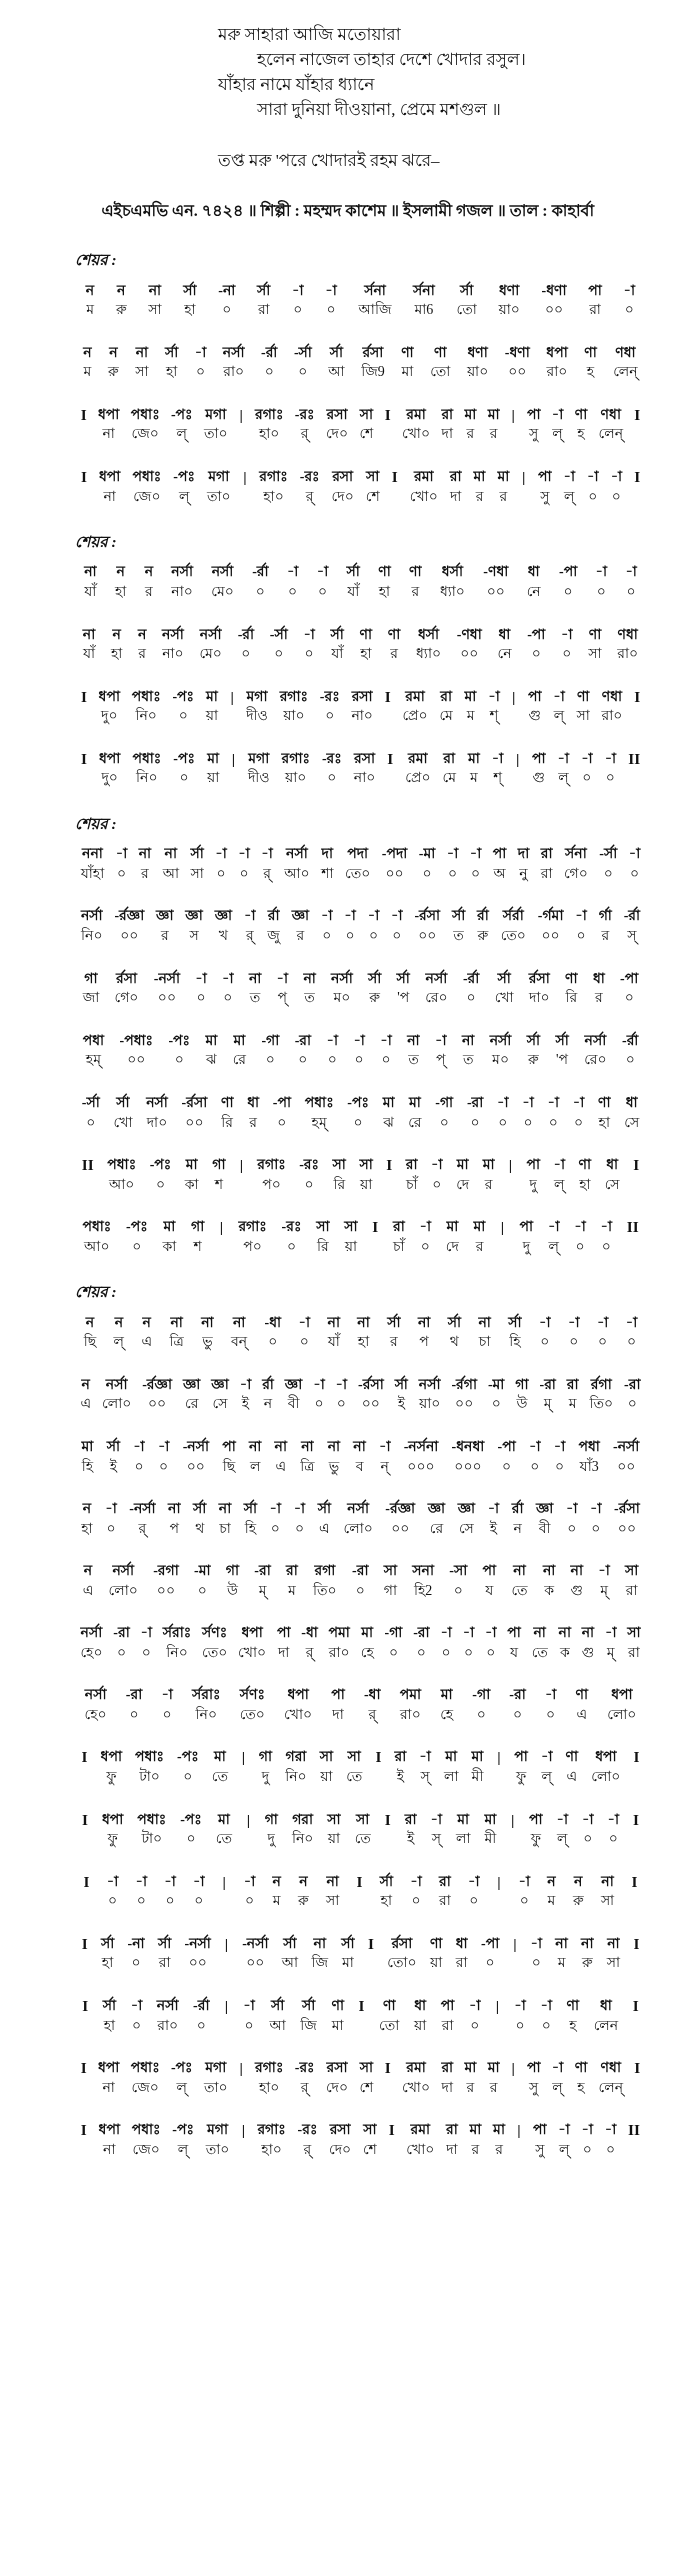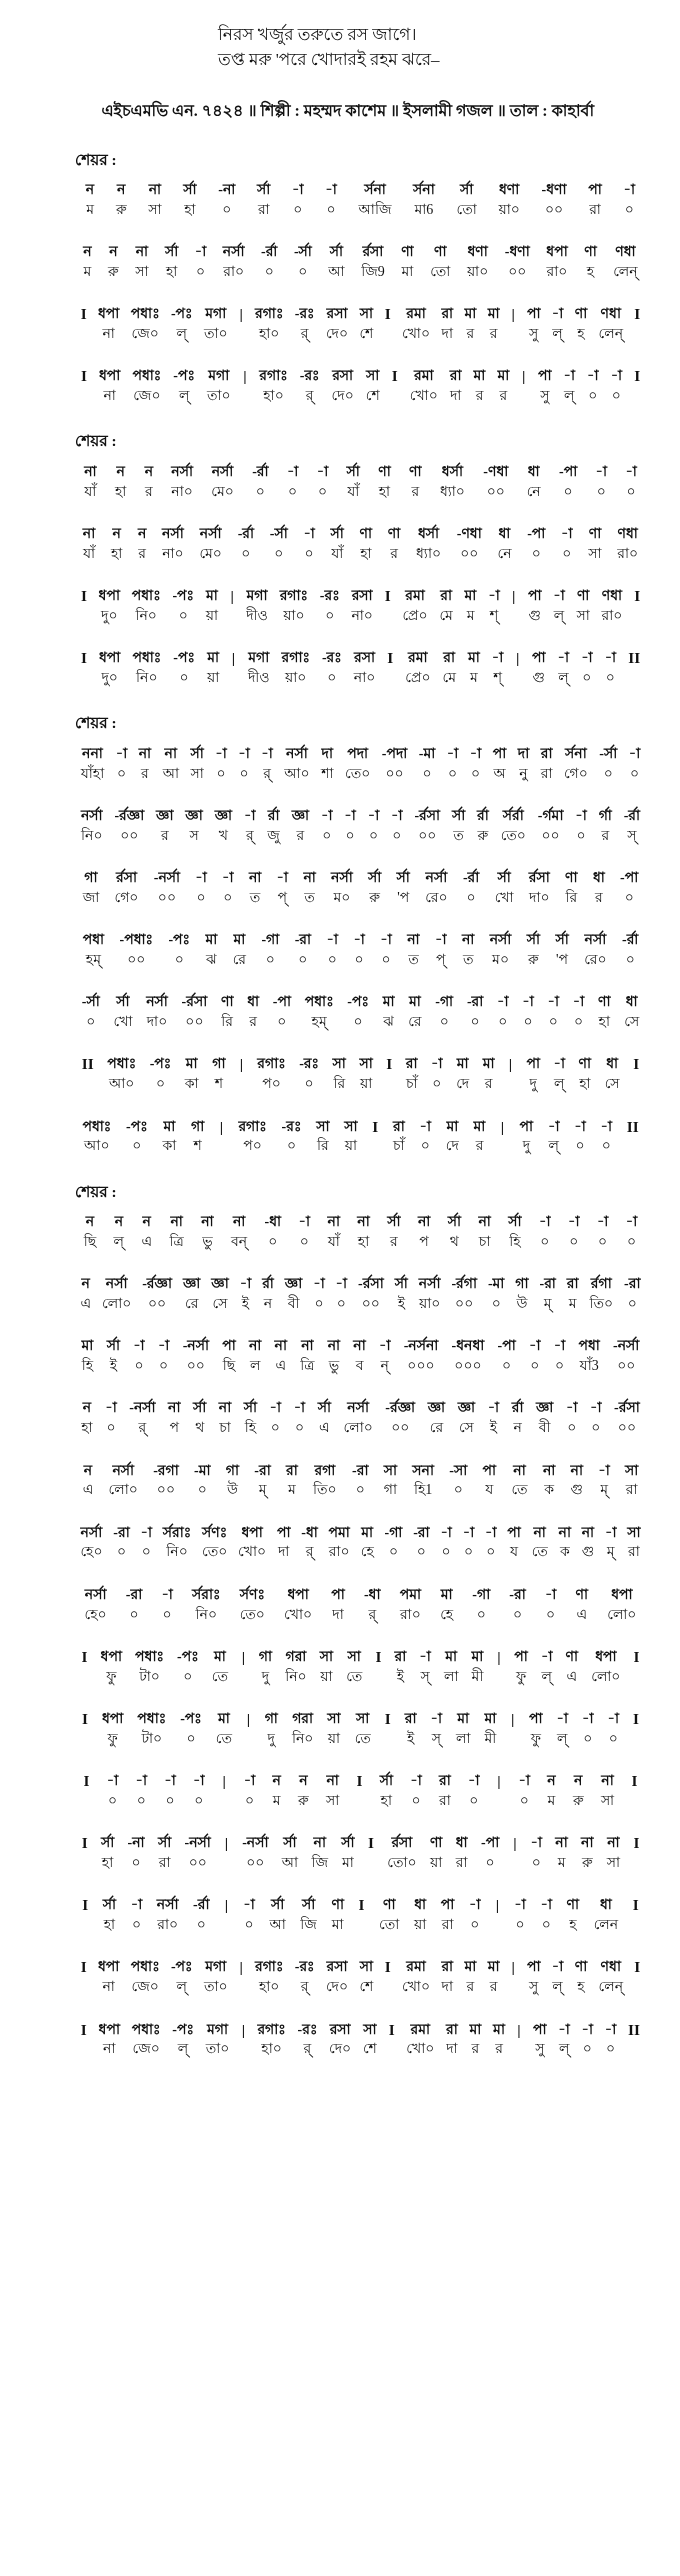--- a/index.html
+++ b/index.html
@@ -33,20 +33,21 @@
     font-size:16px;
     margin:24px 0 23px -34px;
     white-space:nowrap;
   }
   
   .section{margin-bottom:8.5px;}
   .section-label{
     font-weight:bold;
     font-size:15.3px;
     margin:5.1px 0 8.5px 0;
+    font-style:italic;
   }
   .pair{
     display:flex;
     flex-direction:row;
     justify-content:space-between;
     align-items:flex-end;
     margin:0 0 23px 0;
     width:571px;
   }
   .col{
@@ -74,21 +75,26 @@
     font-size:15.3px;
   }
   .col.bar .l{visibility:hidden;}
 </style>
 </head>
 <body>
 
 <div class="page">
   <div class="poem">
       <div class="poem-stanza">
-        <div class="poem-line">নিরস খর্জুর তরুতে রস জাগে।</div>
+        <div class="poem-line">মরু সাহারা আজি মতোয়ারা</div>
+        <div class="poem-line indent">হলেন নাজেল তাহার দেশে খোদার রসুল।</div>
+        <div class="poem-line">যাঁহার নামে যাঁহার ধ্যানে</div>
+        <div class="poem-line indent">সারা দুনিয়া দীওয়ানা, প্রেমে মশগুল ॥</div>
+      </div>
+      <div class="poem-stanza">
         <div class="poem-line">তপ্ত মরু 'পরে খোদারই রহম ঝরে–</div>
       </div>
     </div>
   <div class="song-header">এইচএমভি এন. ৭৪২৪ ॥ শিল্পী : মহম্মদ কাশেম ॥ ইসলামী গজল ॥ তাল : কাহার্বা</div>
   <div id="notation-area">
       <div class="section">
         <div class="section-label">শেয়র :</div>
         <div class="pair">
           <div class="col">
             <div class="n">ন</div>
@@ -1636,21 +1642,21 @@
           <div class="col">
             <div class="n">-রা</div>
             <div class="l">০</div>
           </div>
           <div class="col">
             <div class="n">সা</div>
             <div class="l">গা</div>
           </div>
           <div class="col">
             <div class="n">সনা</div>
-            <div class="l">হি1</div>
+            <div class="l">হি2</div>
           </div>
           <div class="col">
             <div class="n">-সা</div>
             <div class="l">০</div>
           </div>
           <div class="col">
             <div class="n">পা</div>
             <div class="l">য</div>
           </div>
           <div class="col">

